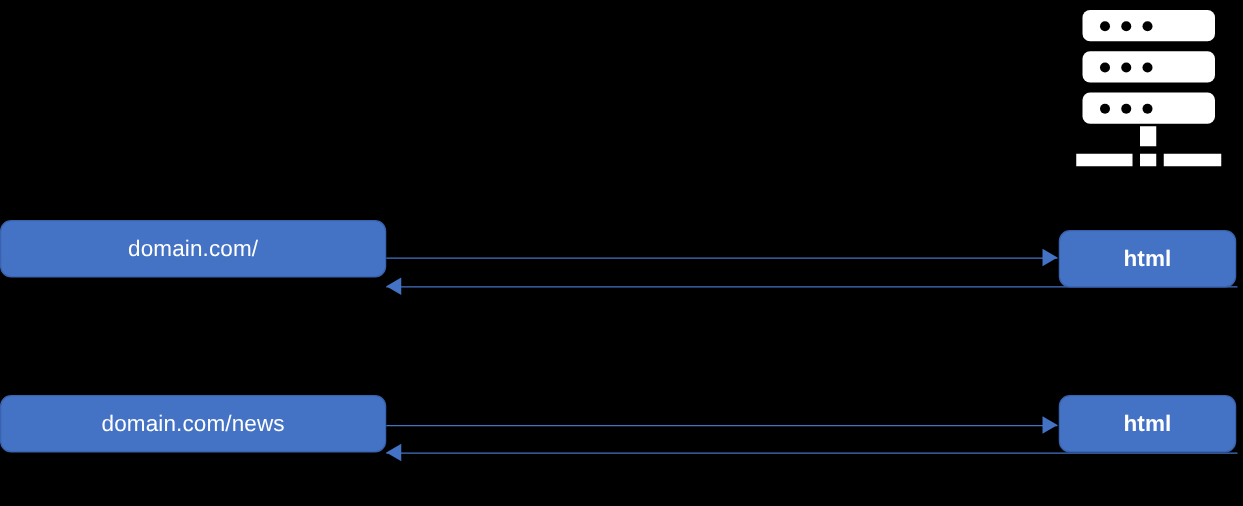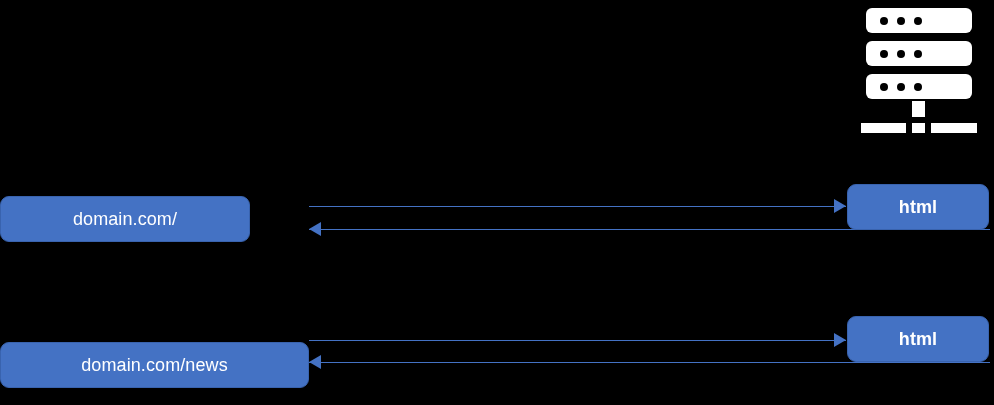--- a/index.html
+++ b/index.html
@@ -30,22 +30,22 @@
     align-items: center;
     justify-content: center;
     color: #FFFFFF;
     font-size: 18px;
     line-height: 1;
     letter-spacing: 0.1px;
     white-space: nowrap;
   }
   .node.bold { font-weight: bold; text-align: center; }
 
-  .node-url-home  { left: 0px;   top: 196px; width: 250px; height: 46px; }
-  .node-url-news  { left: 0px;   top: 316px; width: 309px; height: 46px; margin-top: 26px; }
+  .node-url-home  { left: 0px;   top: 176px; width: 309px; height: 46px; }
+  .node-url-news  { left: 0px;   top: 316px; width: 309px; height: 46px; }
   .node-html-top  { left: 847px; top: 184px; width: 142px; height: 46px; }
   .node-html-bot  { left: 847px; top: 316px; width: 142px; height: 46px; }
 
   
   .conn {
     position: absolute;
     height: 0;
     border-top: 1px solid #4472C4;
   }
   .conn-req-top { left: 309px; top: 206px; width: 537px; }

